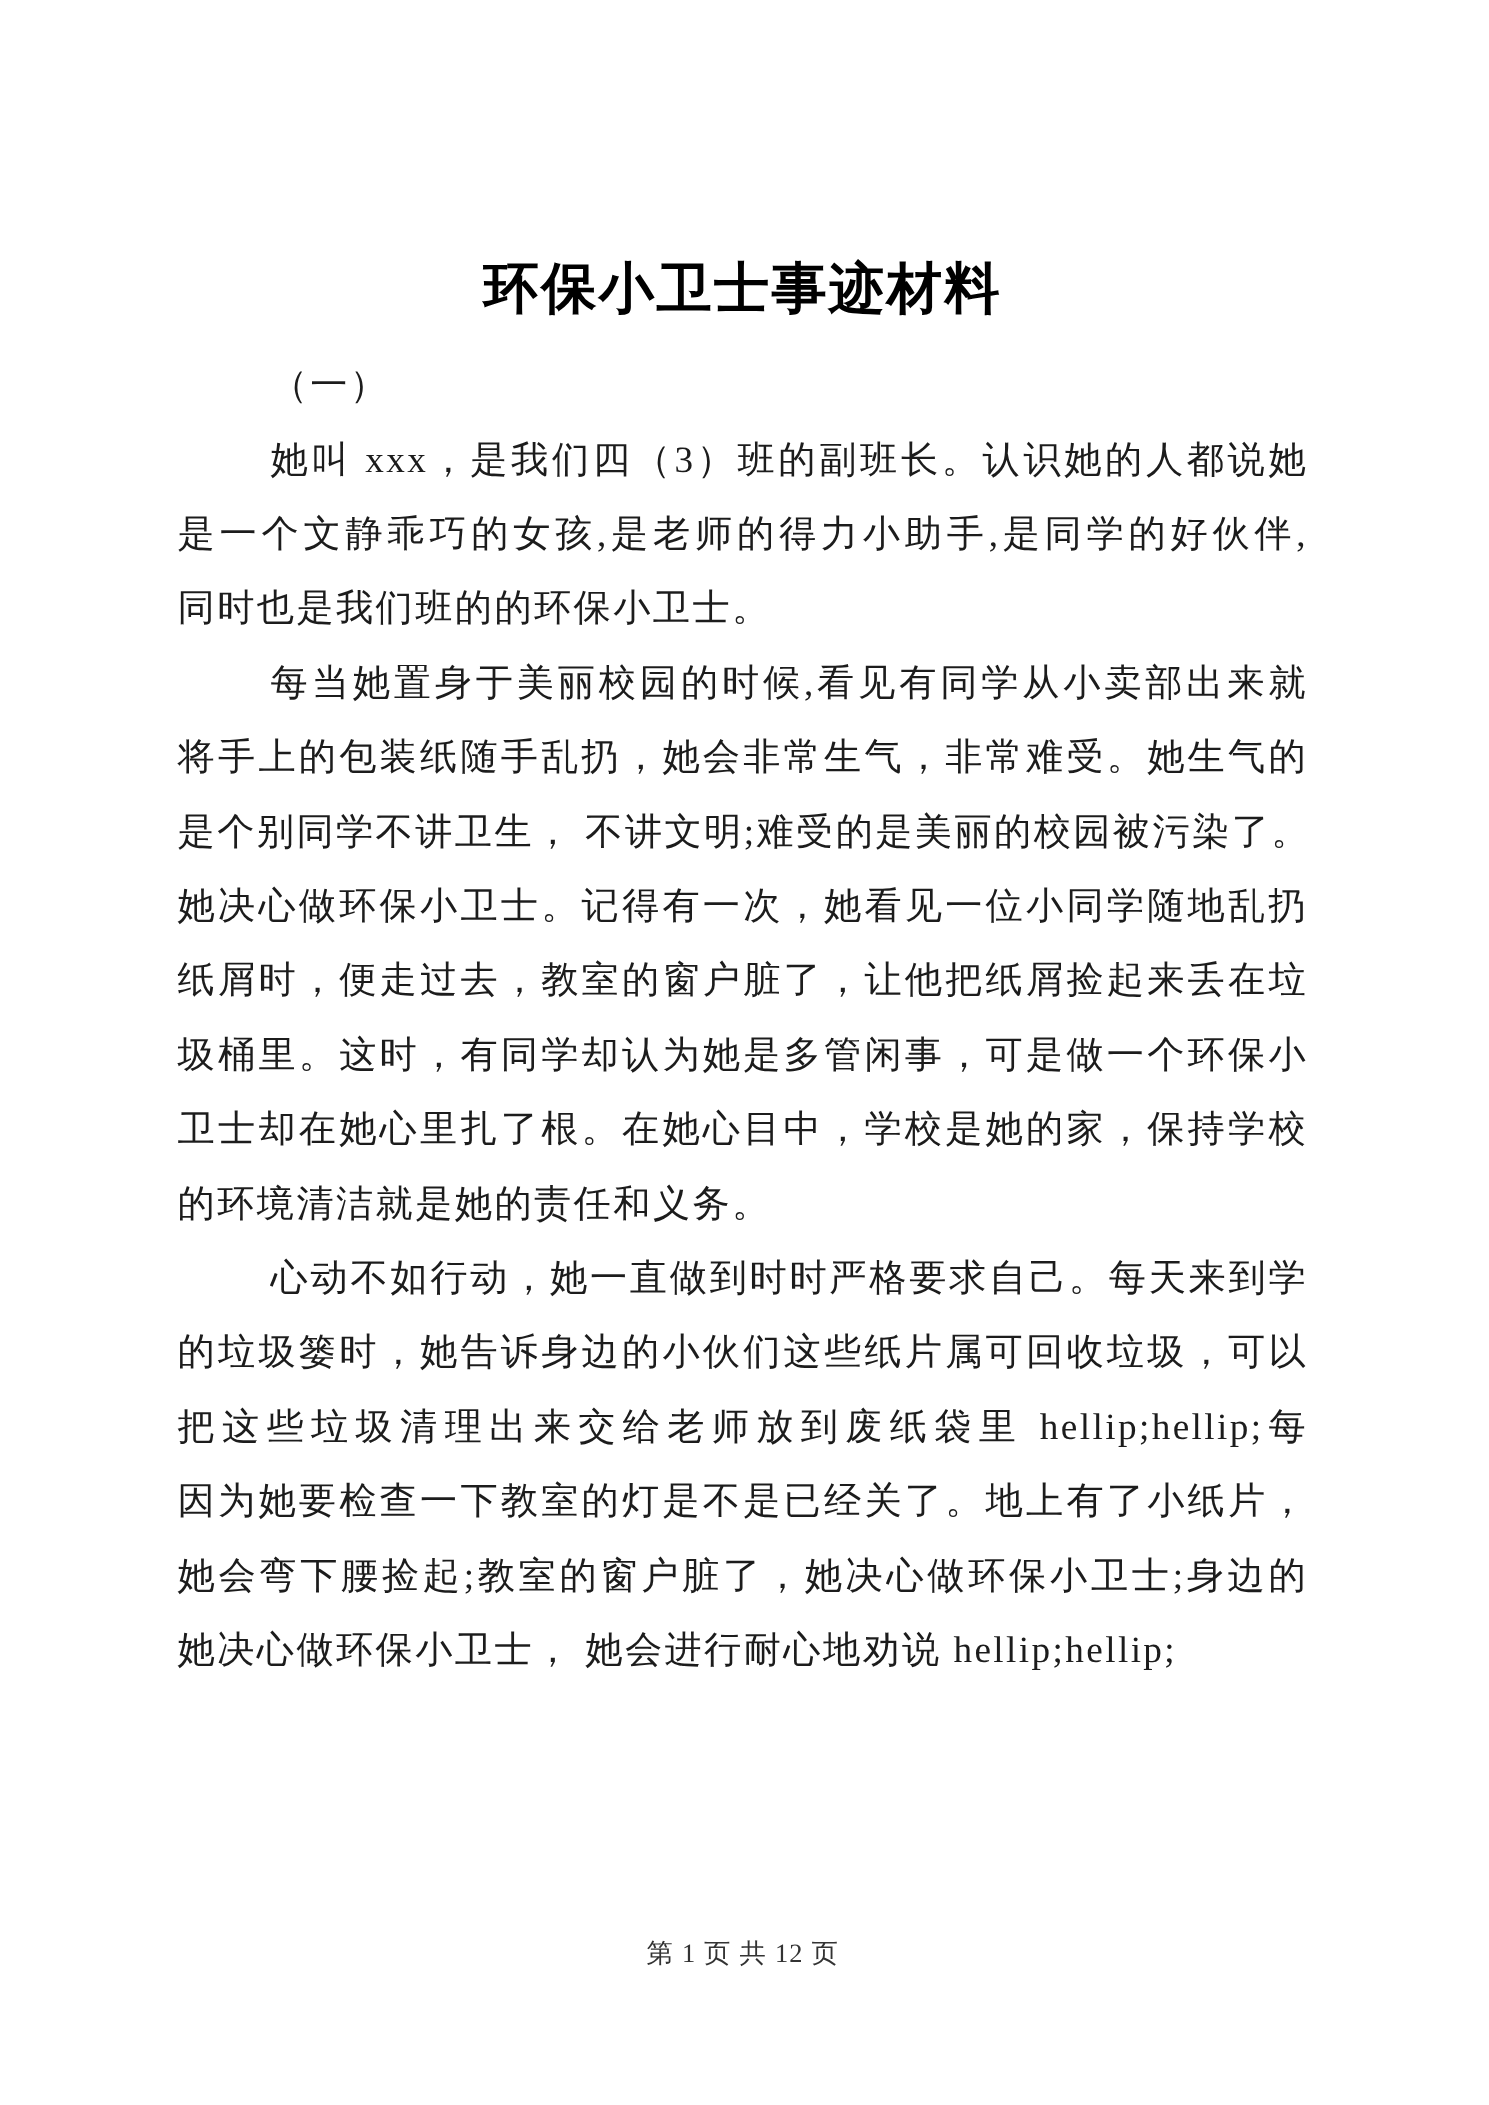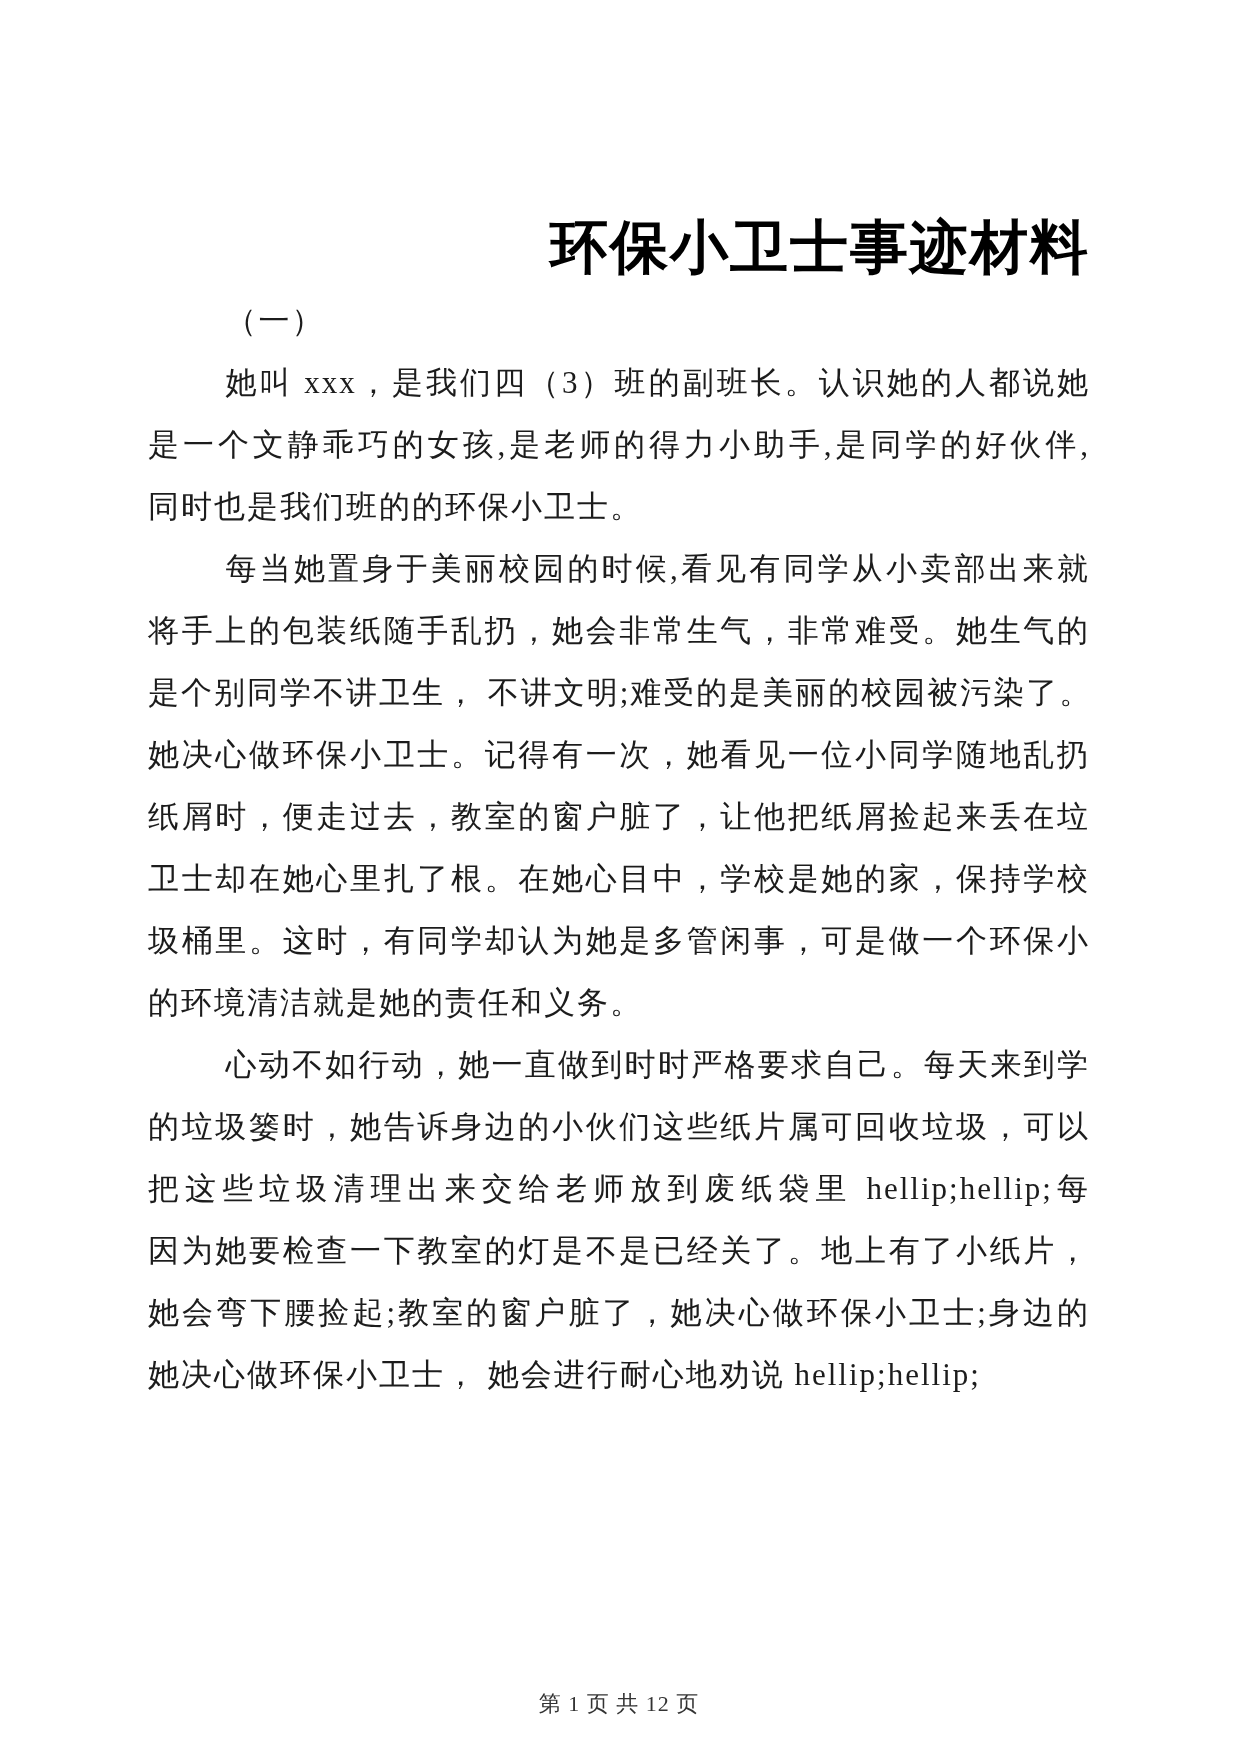--- a/index.html
+++ b/index.html
@@ -14,22 +14,22 @@
     background: #ffffff;
     font-family: "Liberation Serif", "DejaVu Serif", serif;
     color: #111111;
     overflow: hidden;
   }
   .doc-title {
     position: absolute;
     left: 148px;
     top: 216px;
     width: 942px;
-    text-align: right;
-    font-size: 58px;
+    text-align: center;
+    font-size: 46px;
     line-height: 1.1;
     font-weight: 700;
     letter-spacing: 2px;
     color: #000000;
     white-space: nowrap;
   }
   .body-block {
     position: absolute;
     left: 148px;
     top: 290px;
@@ -48,21 +48,21 @@
   .line.end {
     text-align: left;
     text-align-last: left;
   }
   .line.indent {
     text-indent: 2.5em;
   }
   .footer {
     position: absolute;
     left: 148px;
-    top: 1684px;
+    top: 1608px;
     width: 942px;
     text-align: center;
     font-size: 22px;
     line-height: 40px;
     letter-spacing: 1px;
     color: #333333;
   }
 </style>
 </head>
 <body>
@@ -74,22 +74,22 @@
   <div class="body-block">
     <div class="line indent end">（一）</div>
     <div class="line indent">她叫 xxx，是我们四（3）班的副班长。认识她的人都说她</div>
     <div class="line">是一个文静乖巧的女孩,是老师的得力小助手,是同学的好伙伴,</div>
     <div class="line end">同时也是我们班的的环保小卫士。</div>
     <div class="line indent">每当她置身于美丽校园的时候,看见有同学从小卖部出来就</div>
     <div class="line">将手上的包装纸随手乱扔，她会非常生气，非常难受。她生气的</div>
     <div class="line">是个别同学不讲卫生， 不讲文明;难受的是美丽的校园被污染了。</div>
     <div class="line">她决心做环保小卫士。记得有一次，她看见一位小同学随地乱扔</div>
     <div class="line">纸屑时，便走过去，教室的窗户脏了，让他把纸屑捡起来丢在垃</div>
+    <div class="line">圾桶里。这时，有同学却认为她是多管闲事，可是做一个环保小</div>
     <div class="line">卫士却在她心里扎了根。在她心目中，学校是她的家，保持学校</div>
-    <div class="line">圾桶里。这时，有同学却认为她是多管闲事，可是做一个环保小</div>
     <div class="line end">的环境清洁就是她的责任和义务。</div>
     <div class="line indent">心动不如行动，她一直做到时时严格要求自己。每天来到学</div>
     <div class="line">的垃圾篓时，她告诉身边的小伙们这些纸片属可回收垃圾，可以</div>
     <div class="line">把这些垃圾清理出来交给老师放到废纸袋里 hellip;hellip;每</div>
     <div class="line">因为她要检查一下教室的灯是不是已经关了。地上有了小纸片，</div>
     <div class="line">她会弯下腰捡起;教室的窗户脏了，她决心做环保小卫士;身边的</div>
     <div class="line end">她决心做环保小卫士， 她会进行耐心地劝说 hellip;hellip;</div>
   </div>
 
   <div class="footer">第 1 页 共 12 页</div>

